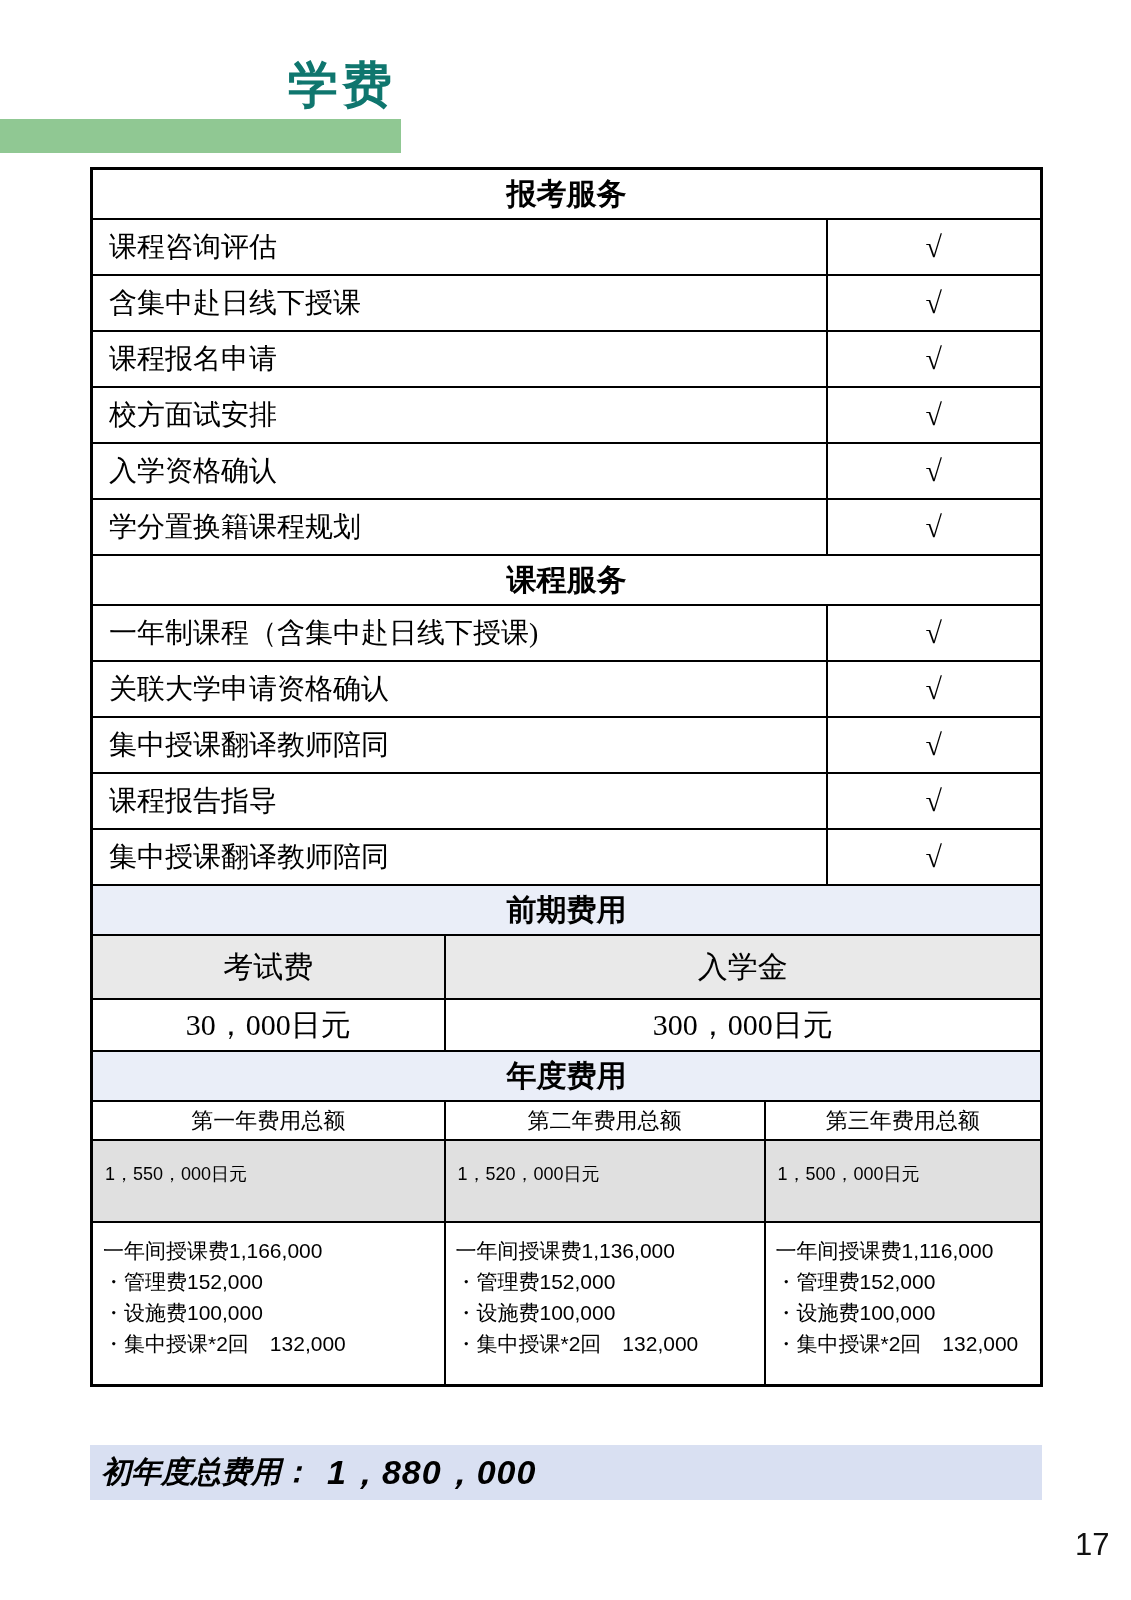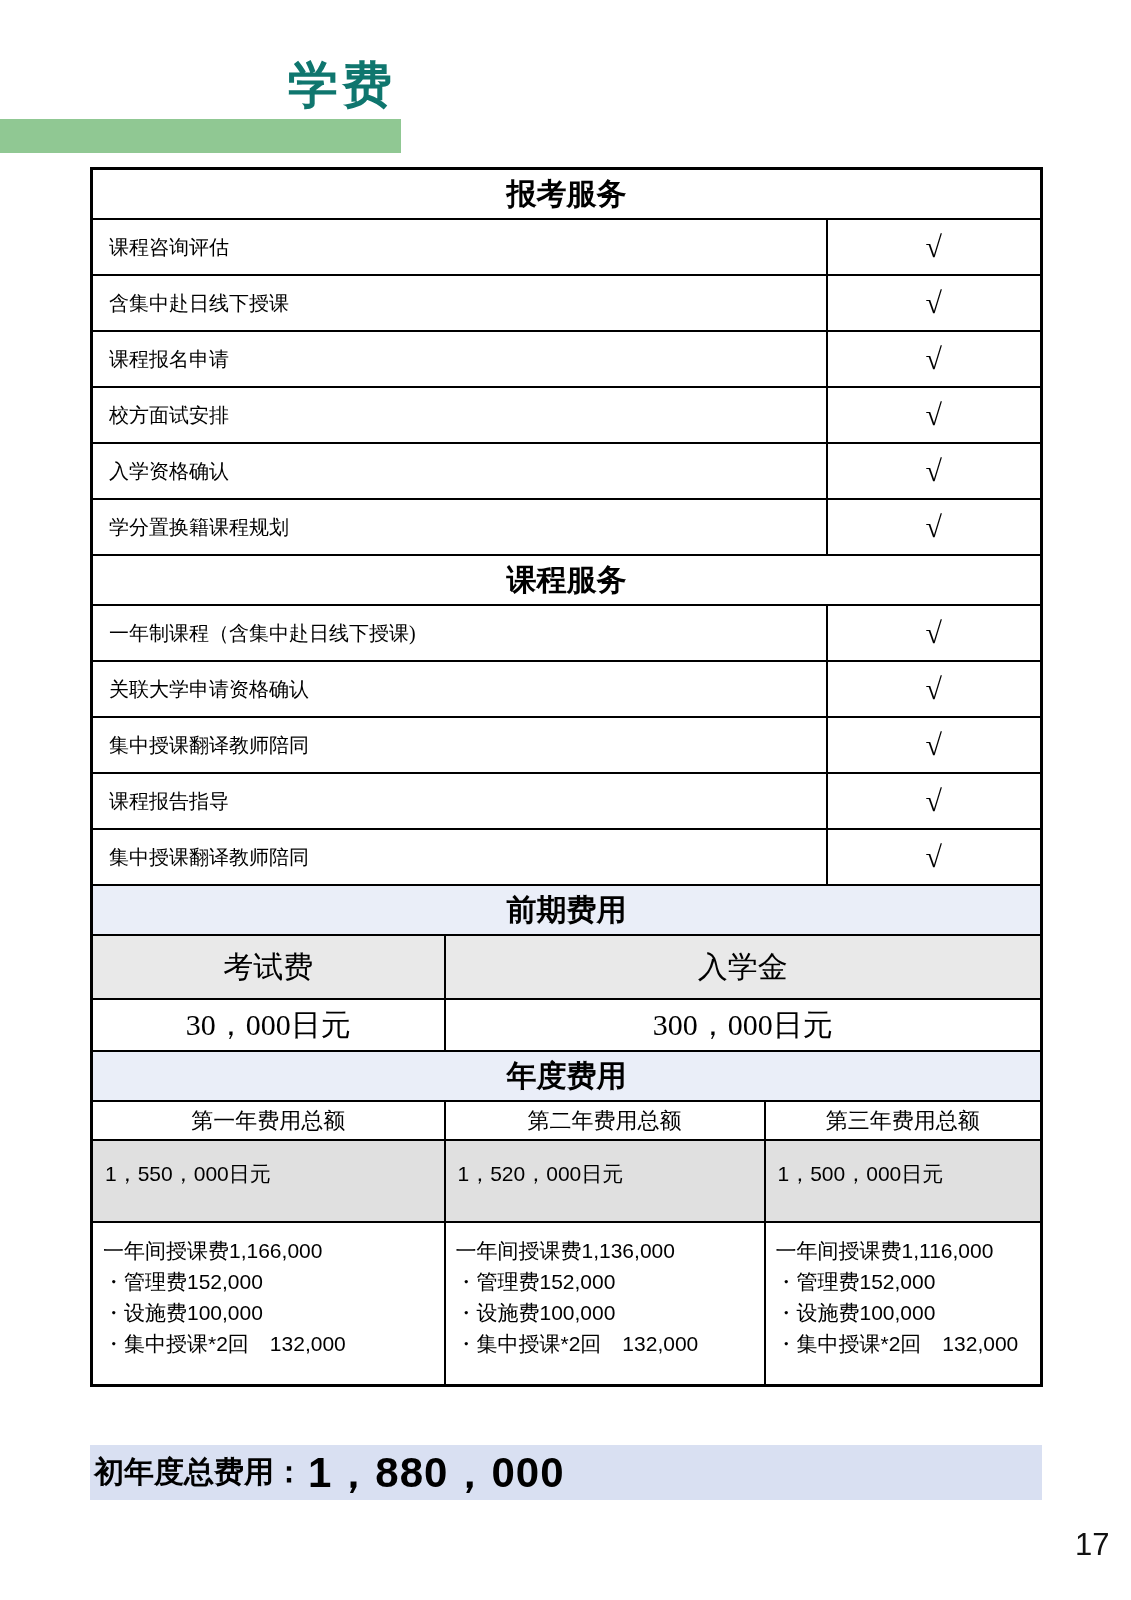--- a/index.html
+++ b/index.html
@@ -26,47 +26,48 @@
   }
   table.fee td{
     border:2px solid #000;overflow:hidden;
     font-family:"Liberation Serif",serif;
   }
   td.section-header{
     text-align:center;font-size:30px;font-weight:bold;height:46px;background:#ffffff;
   }
   td.section-header.lavender{background:#EAEEF8;}
   tr.r-svc td{height:52px;}
-  td.svc-label{font-size:20px;padding-left:16px;text-align:left;}
+  td.svc-label{font-size:28px;padding-left:16px;text-align:left;}
   td.svc-check{text-align:center;font-size:30px;}
   tr.r-feehead td{height:60px;background:#E9E9E9;text-align:center;font-size:30px;}
   tr.r-feeval td{height:48px;background:#ffffff;text-align:center;font-size:30px;}
   tr.r-yearhead td{height:35px;background:#ffffff;text-align:center;font-size:22px;}
   tr.r-yeartotal td{
-    height:66px;background:#E0E0E0;text-align:left;font-size:21px;
+    height:66px;background:#E0E0E0;text-align:left;font-size:18px;
     padding:0 0 14px 12px;vertical-align:middle;
     font-family:"Liberation Sans",sans-serif;
   }
   tr.r-breakdown td{
     height:149px;background:#ffffff;vertical-align:top;
     padding:12px 4px 0 10px;
   }
   .bd-line{
     font-size:21px;line-height:31px;text-align:left;white-space:nowrap;
     font-family:"Liberation Sans",sans-serif;
   }
   .summary-bar{
     position:absolute;left:90px;top:1445px;width:952px;height:55px;
-    background:#D9E0F2;display:flex;align-items:center;padding-left:4px;
+    background:#D9E0F2;display:flex;align-items:center;padding-left:11px;
     box-sizing:border-box;
+    font-style:italic;
   }
   .summary-label{font-size:30px;font-weight:bold;font-family:"Liberation Serif",serif;}
   .summary-value{
-    font-size:42px;font-weight:bold;font-family:"Liberation Sans",sans-serif;
-    margin-left:4px;letter-spacing:1px;
+    font-size:34px;font-weight:bold;font-family:"Liberation Sans",sans-serif;
+    margin-left:16px;letter-spacing:1px;
   }
   .page-number{
     position:absolute;left:1075px;top:1527px;font-size:31px;
     font-family:"Liberation Sans",sans-serif;color:#111;
   }
 </style>
 </head>
 <body>
 
 <div class="page-title">学费</div>

